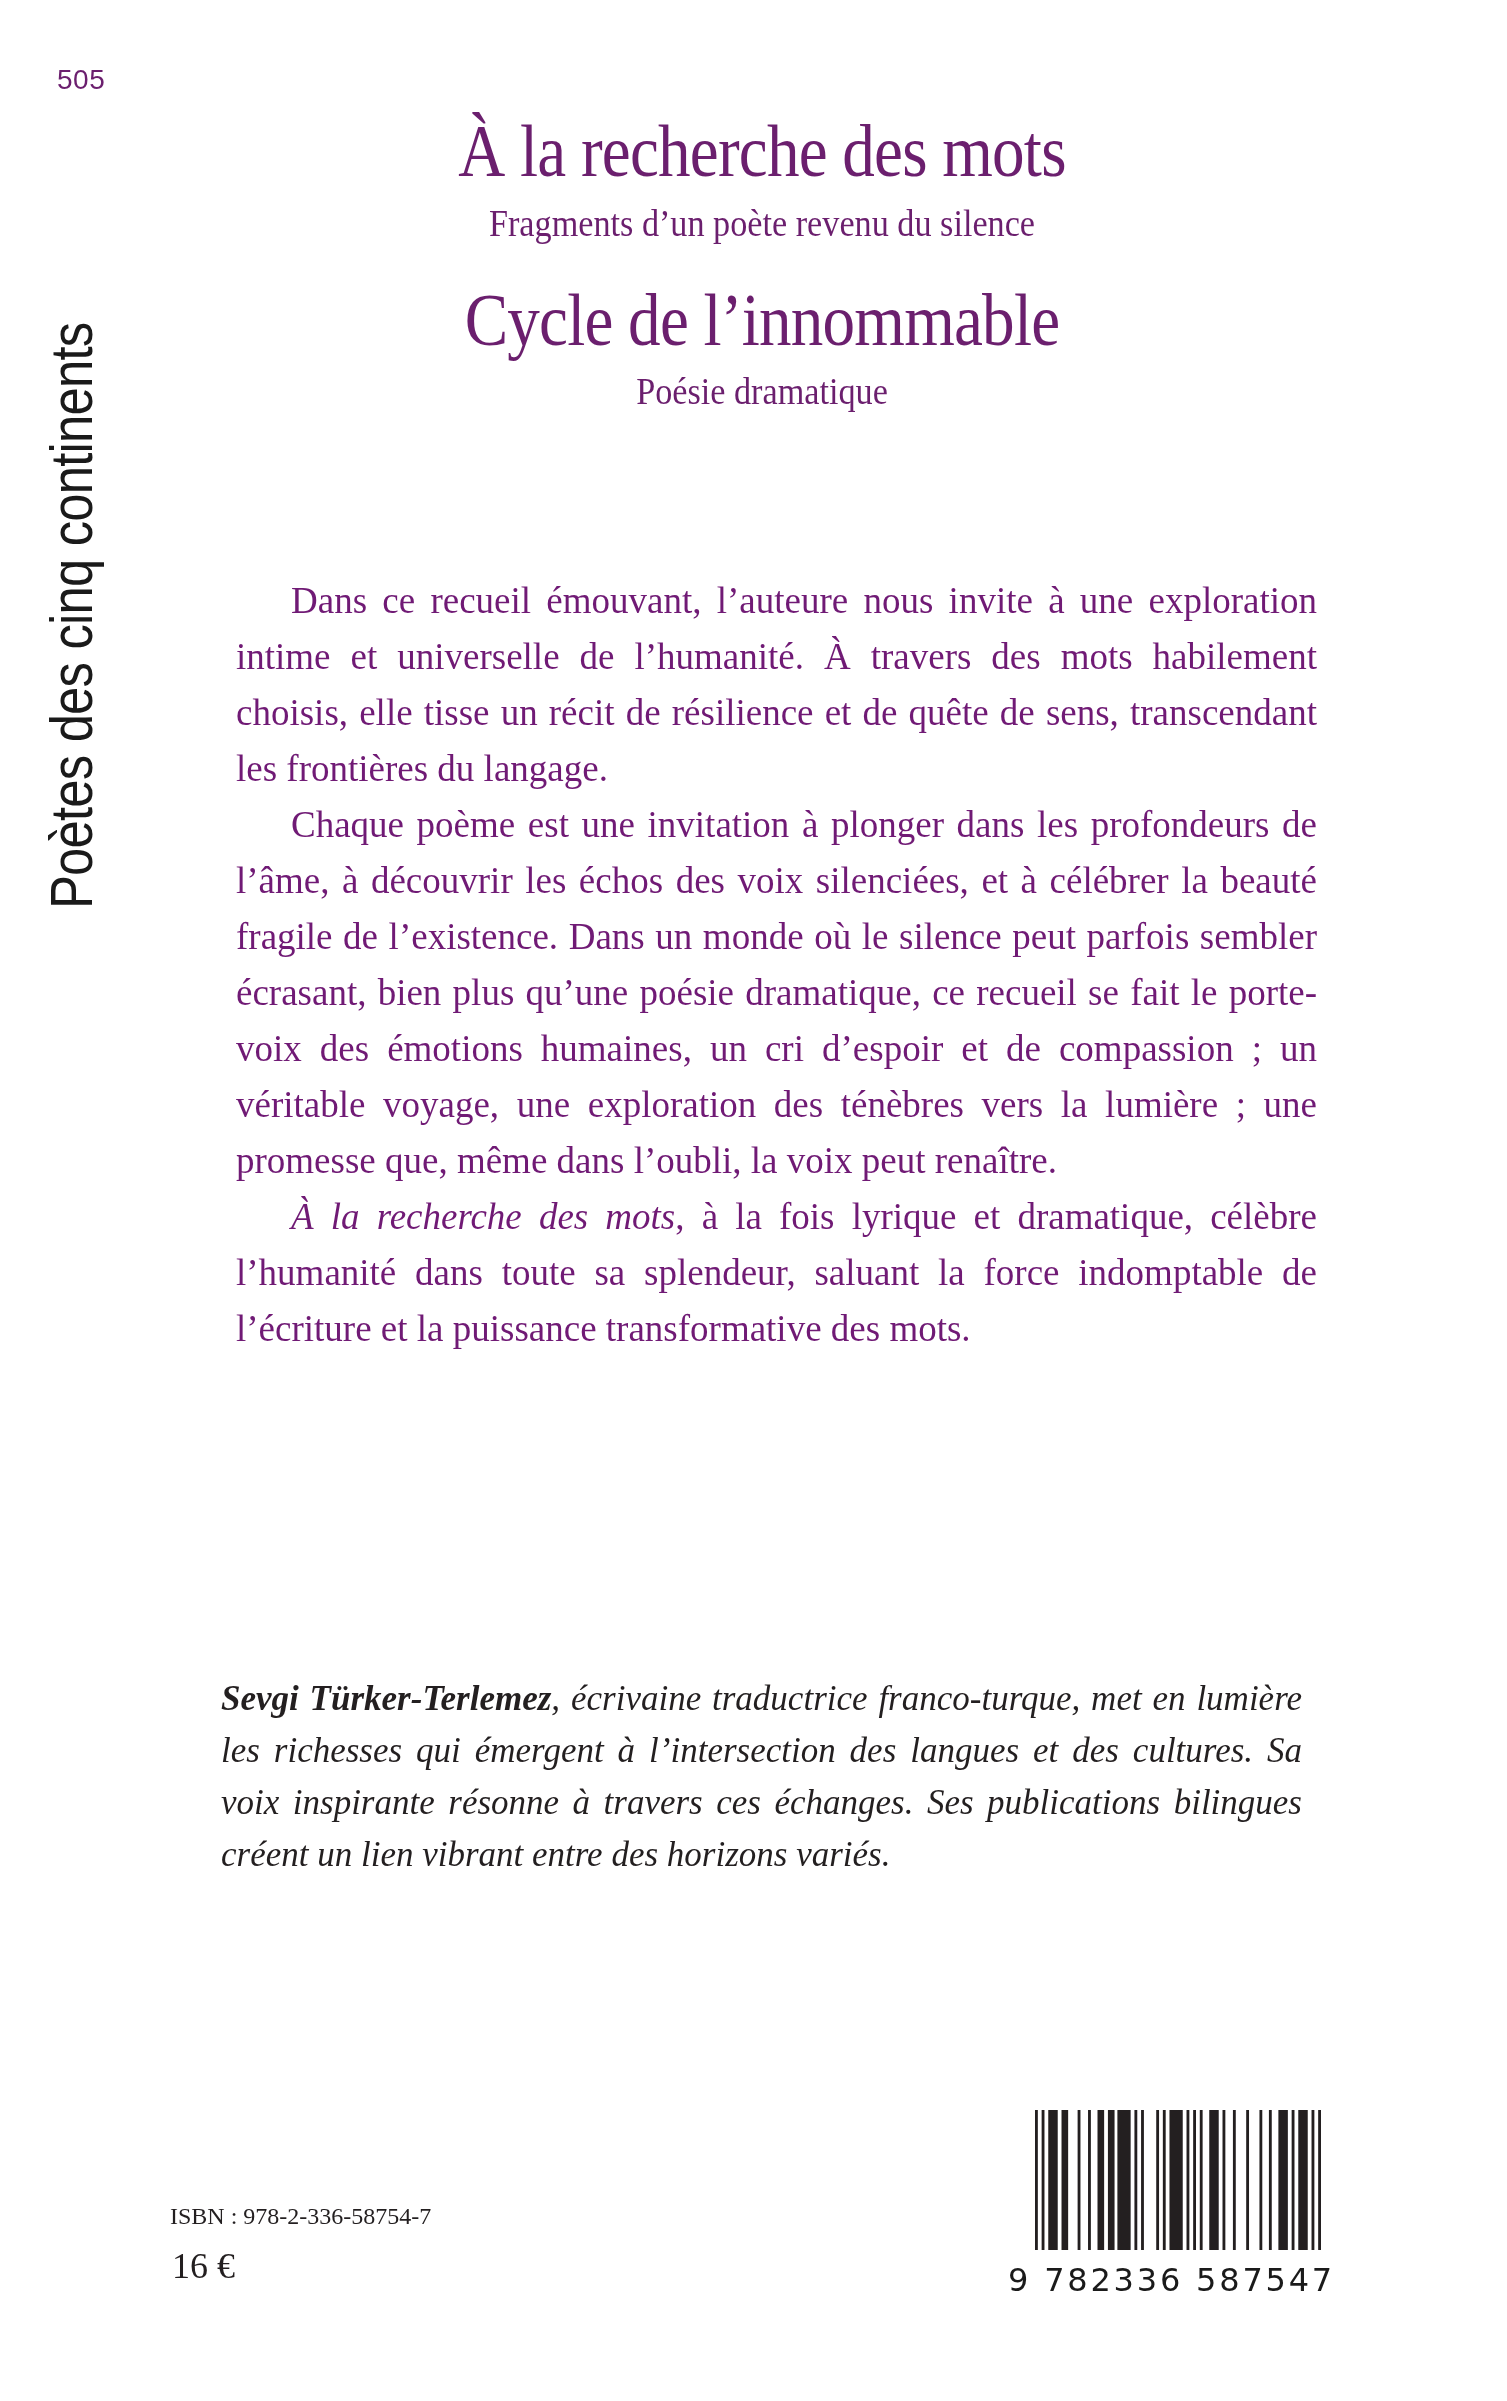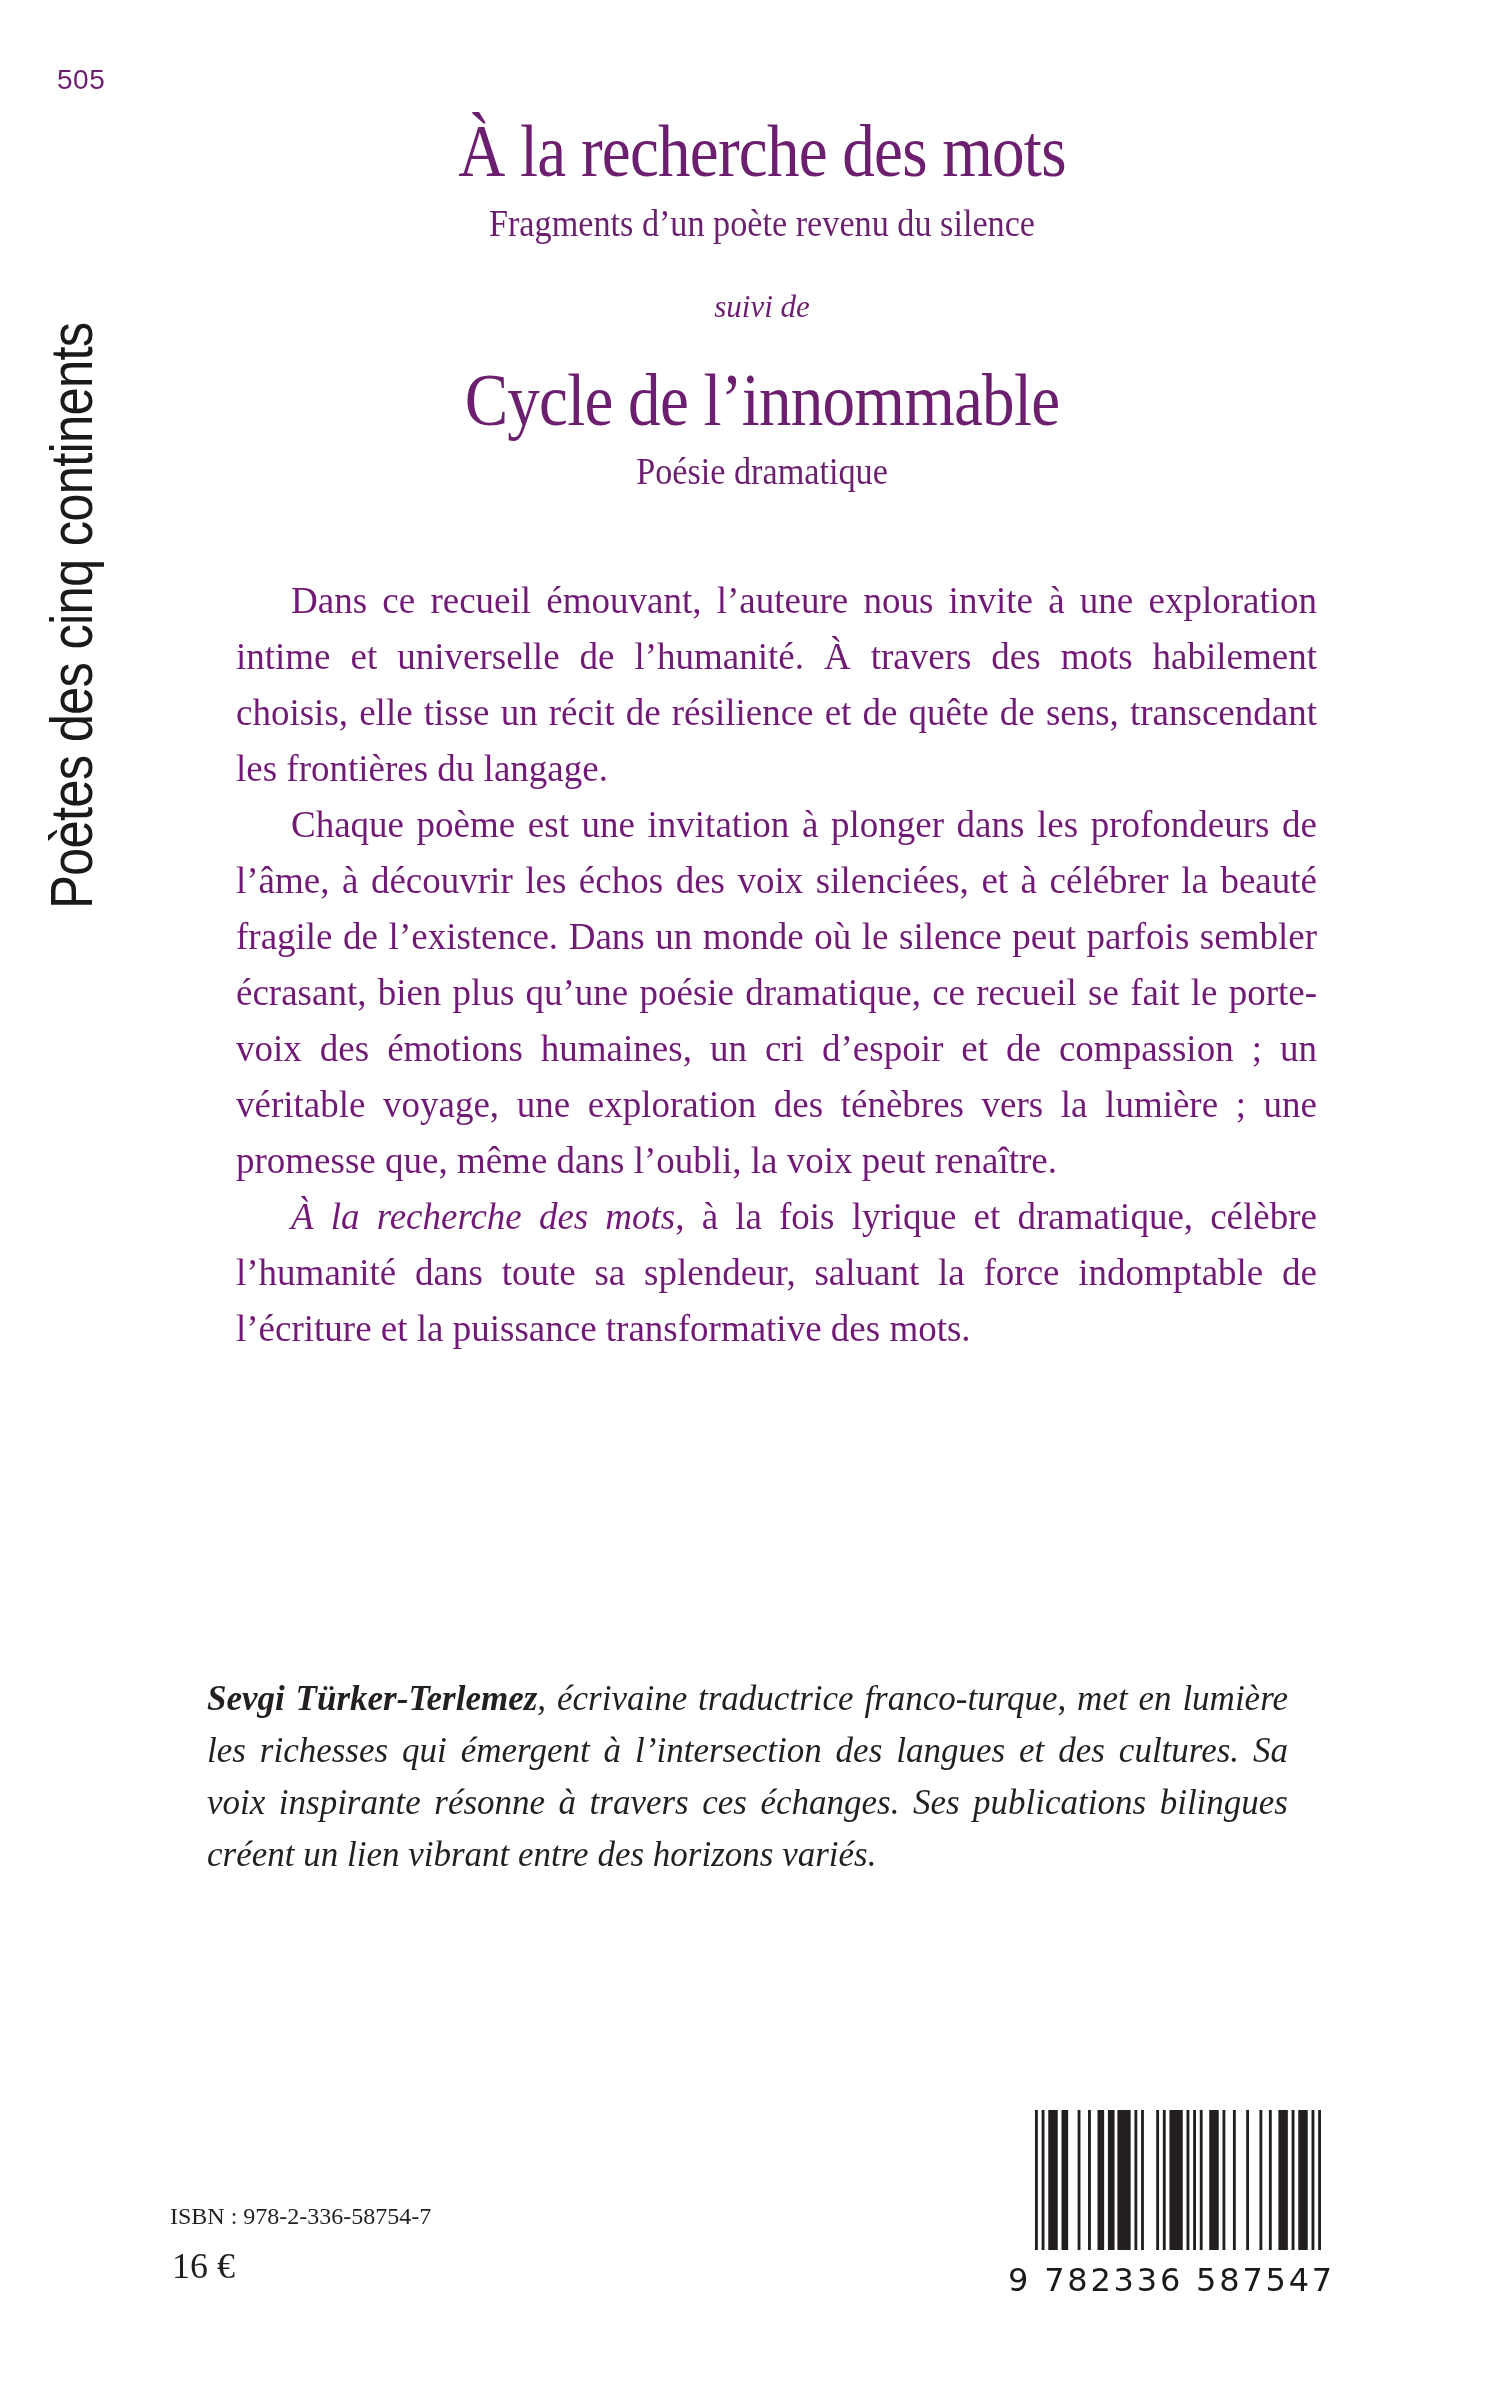--- a/index.html
+++ b/index.html
@@ -86,21 +86,21 @@
     color: #701a75;
   }
   .body-text p {
     margin: 0;
     text-indent: 55px;
     transform-origin: left top;
   }
   .body-text em { font-style: italic; }
   .author-text {
     position: absolute;
-    left: 207px;
+    left: 221px;
     width: 1081px;
     top: 1673px;
     font-size: 35px;
     line-height: 52px;
     font-style: italic;
     text-align: justify;
     font-family: Liberation Serif, serif;
   }
   .author-text p { margin: 0; }
   .author-text strong { font-weight: bold; }
@@ -145,21 +145,20 @@
 </head>
 <body>
 
 <div class="series-number">505</div>
 
 <div class="series-vertical">Poètes des cinq continents</div>
 
 <div class="title-block">
   <h1 class="title-main">À la recherche des mots</h1>
   <div class="title-sub">Fragments d’un poète revenu du silence</div>
-  <div class="title-suivi">suivi de</div>
   <div class="title-second">Cycle de l’innommable</div>
   <div class="title-second-sub">Poésie dramatique</div>
 </div>
 
 <div class="body-text">
   <p>Dans ce recueil émouvant, l’auteure nous invite à une exploration intime et universelle de l’humanité. À travers des mots habilement choisis, elle tisse un récit de résilience et de quête de sens, transcendant les frontières du langage.</p>
   <p>Chaque poème est une invitation à plonger dans les profondeurs de l’âme, à découvrir les échos des voix silenciées, et à célébrer la beauté fragile de l’existence. Dans un monde où le silence peut parfois sembler écrasant, bien plus qu’une poésie dramatique, ce recueil se fait le porte-voix des émotions humaines, un cri d’espoir et de compassion ; un véritable voyage, une exploration des ténèbres vers la lumière ; une promesse que, même dans l’oubli, la voix peut renaître.</p>
   <p><em>À la recherche des mots</em><span>, à la fois lyrique et dramatique, célèbre l’humanité dans toute sa splendeur, saluant la force indomptable de l’écriture et la puissance transformative des mots.</span></p>
 </div>
 

